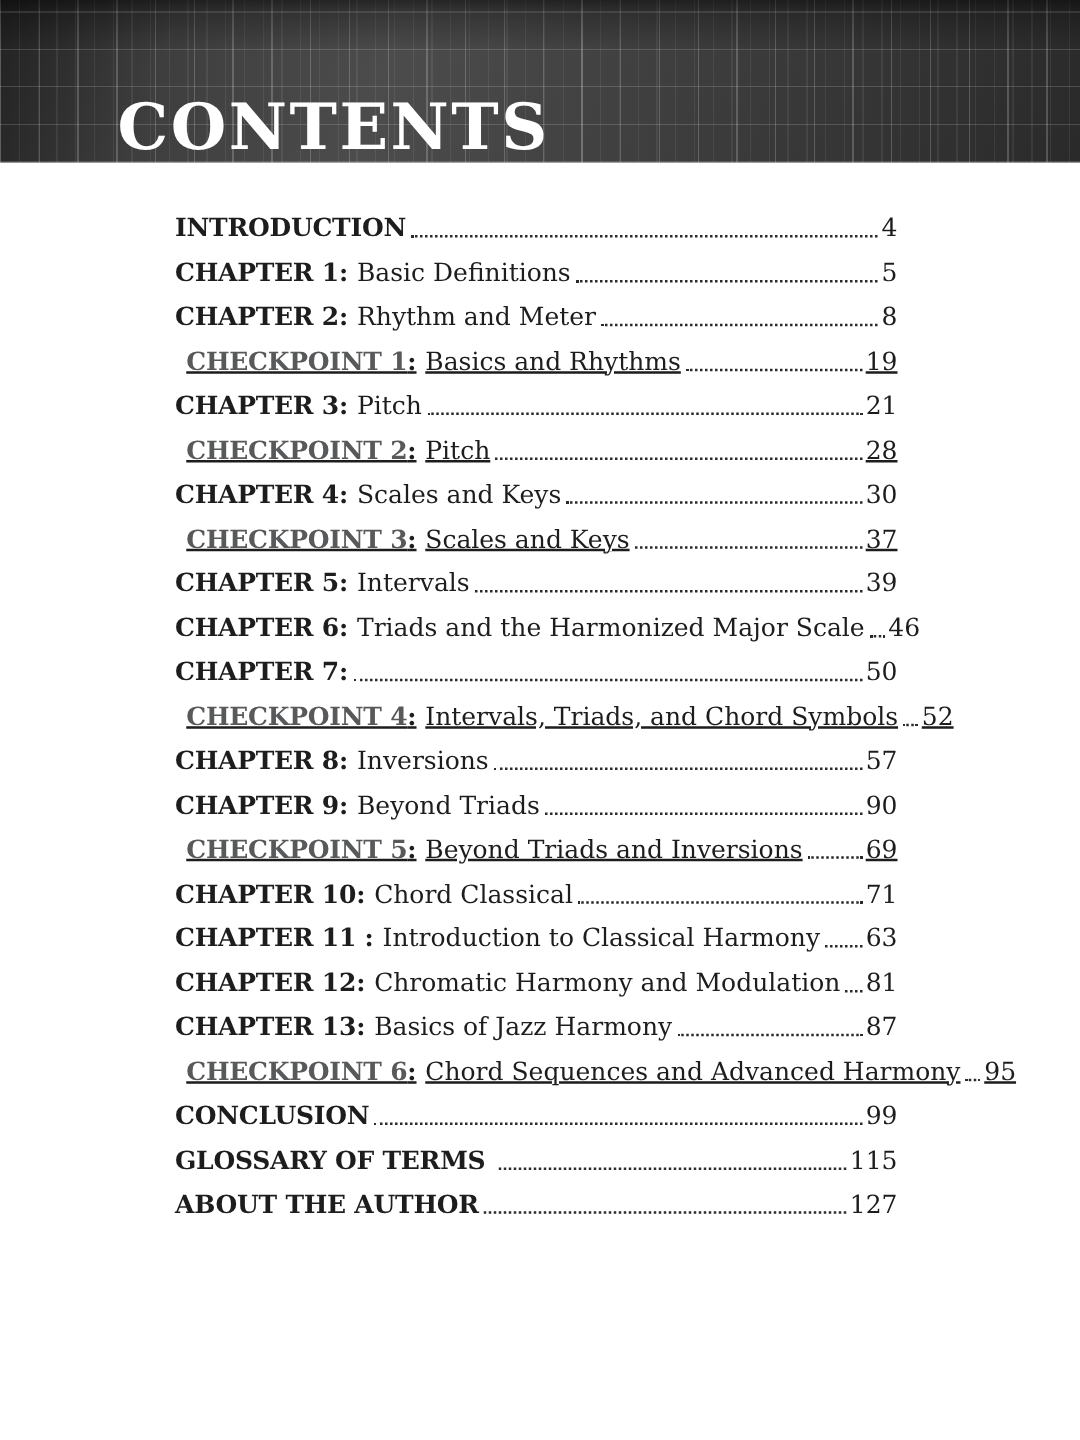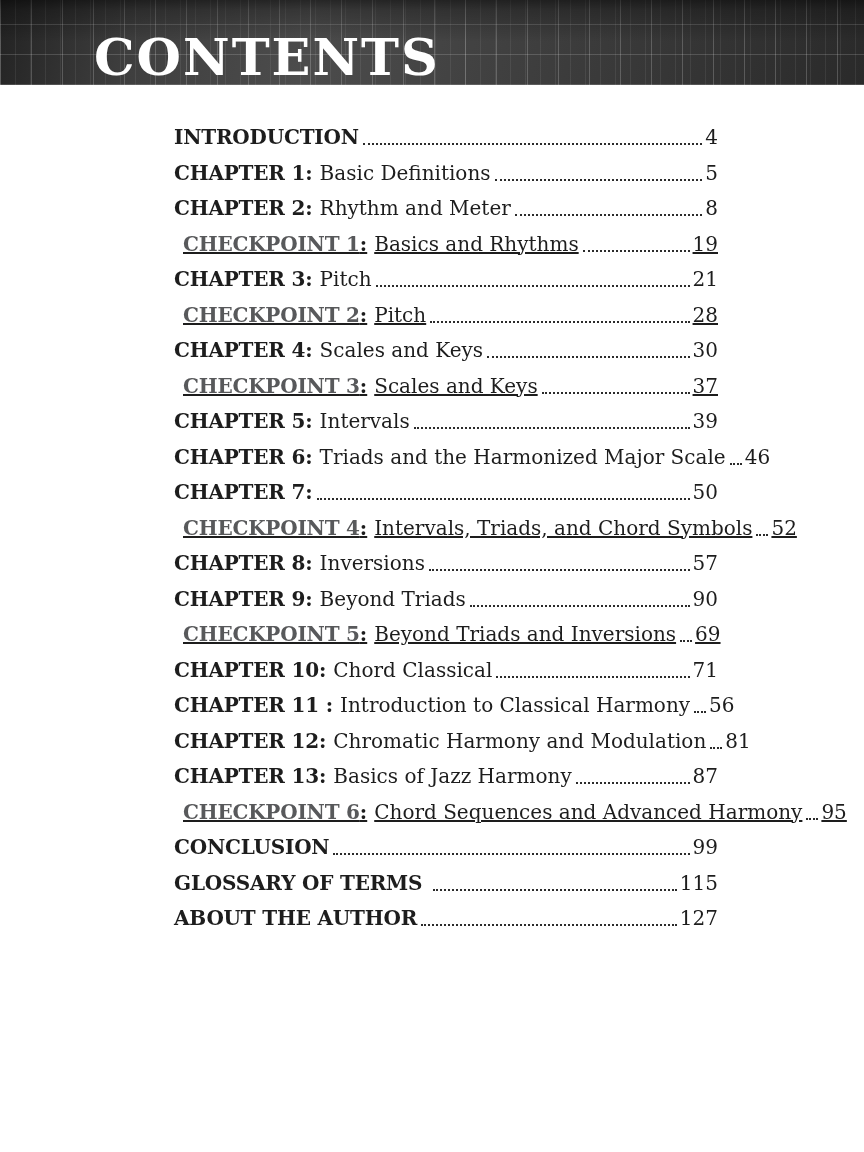--- a/index.html
+++ b/index.html
@@ -12,21 +12,21 @@
     height: 1152px;
     font-family: "DejaVu Serif", serif;
     color: #1d1d1d;
     overflow: hidden;
   }
 
   
   .header {
     position: relative;
     width: 864px;
-    height: 85px;
+    height: 130px;
     background:
       linear-gradient(180deg, rgba(0,0,0,0.50) 0px, rgba(0,0,0,0.28) 10px, rgba(0,0,0,0) 42px),
       repeating-linear-gradient(90deg, rgba(255,255,255,0.20) 0 1px, transparent 1px 31px),
       repeating-linear-gradient(0deg, rgba(255,255,255,0.16) 0 1px, transparent 1px 30px),
       repeating-linear-gradient(90deg, rgba(255,255,255,0.07) 0 1px, transparent 1px 15px),
       linear-gradient(105deg, #222222 0%, #3e3e3e 16%, #4c4c4c 36%, #3d3d3d 64%, #2a2a2a 100%);
   }
   .header-title {
     position: absolute;
     left: 94px;
@@ -34,21 +34,20 @@
     font-size: 51px;
     font-weight: bold;
     letter-spacing: 2px;
     line-height: 1;
     color: #ffffff;
   }
 
   
   .toc {
     padding: 41px 146px 0 140px;
-    margin-left: 34px;
   }
   .row {
     display: flex;
     align-items: baseline;
     font-size: 20px;
     line-height: 23px;
     margin-bottom: 12.5px;
     white-space: nowrap;
   }
   .row.checkpoint {
@@ -219,21 +218,21 @@
       <span class="title">Chord Classical</span>
     <span class="dots"></span>
     <span class="page">71</span>
   </div>
 
   <div class="row chapter">
     <span class="label">CHAPTER 11 </span>
       <span class="sep">:</span>
       <span class="title">Introduction to Classical Harmony</span>
     <span class="dots"></span>
-    <span class="page">56</span>
+    <span class="page">63</span>
   </div>
 
   <div class="row chapter">
     <span class="label">CHAPTER 12</span>
       <span class="sep">:</span>
       <span class="title">Chromatic Harmony and Modulation</span>
     <span class="dots"></span>
     <span class="page">81</span>
   </div>
 

